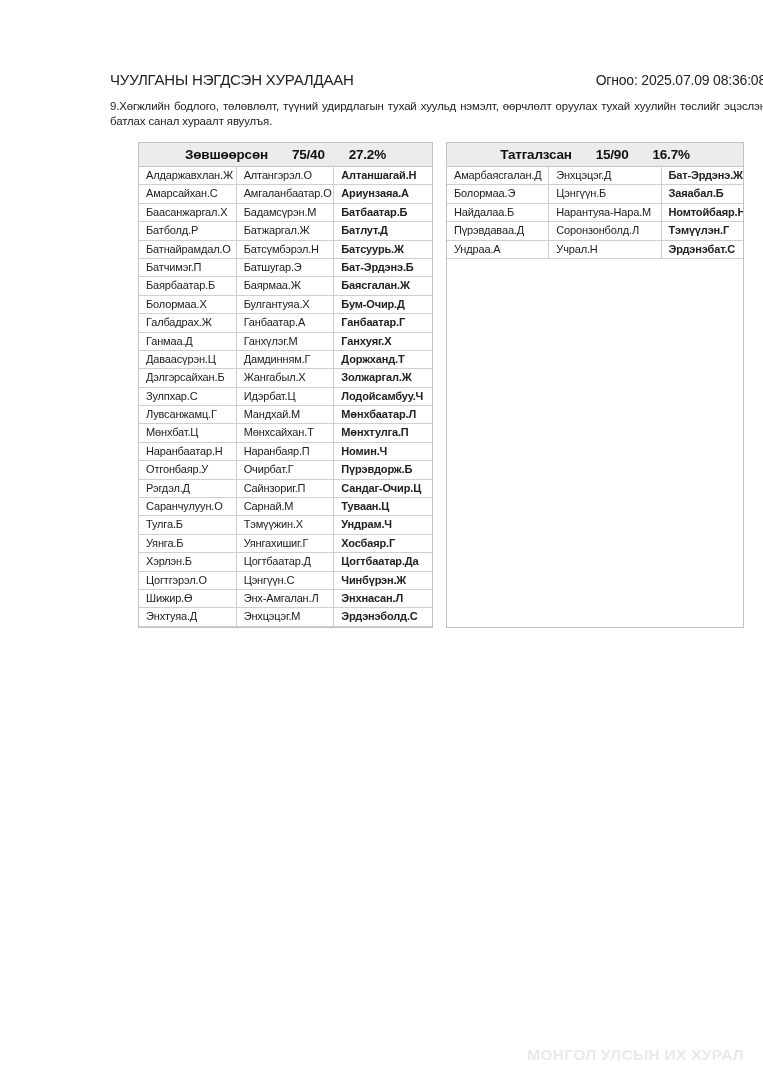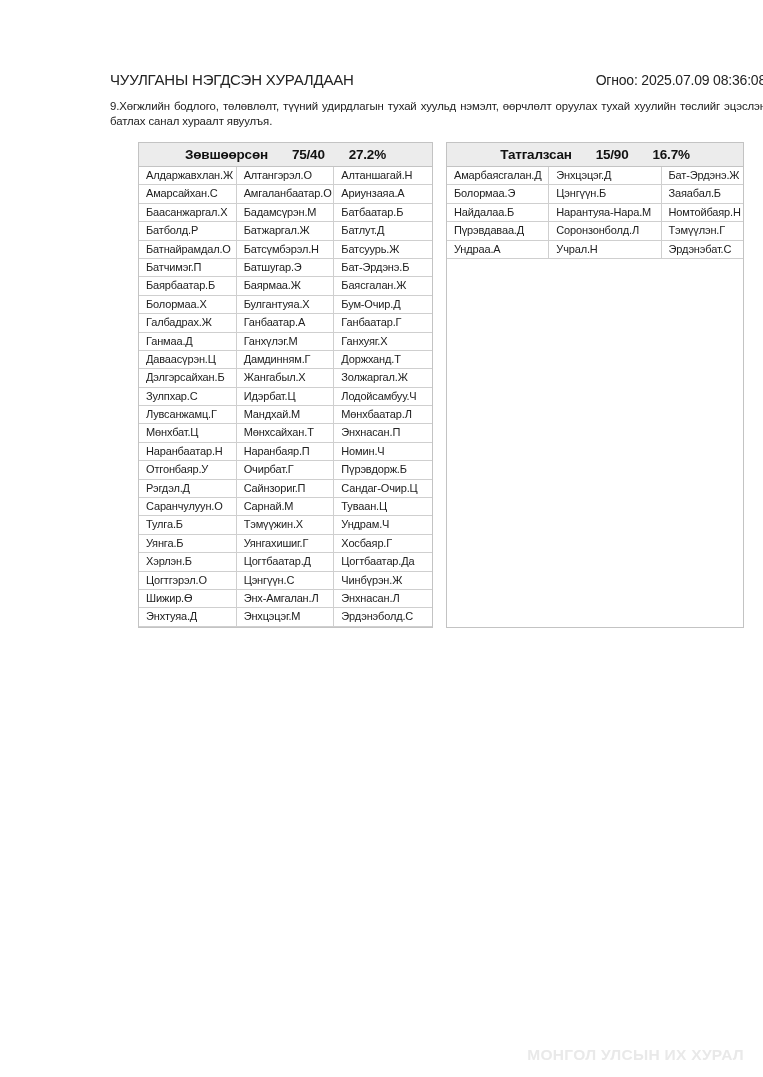--- a/index.html
+++ b/index.html
@@ -27,21 +27,21 @@
   }
   .grid{display:grid;}
   .grid-left{grid-template-columns:1fr 1fr 1fr;}
   .grid-right{grid-template-columns:103fr 113fr 82fr;}
   .cell{
     box-sizing:border-box;height:18.4px;line-height:17.4px;
     border-right:1px solid #cfcfcf;border-bottom:1px solid #cfcfcf;
     font-size:11px;color:#212121;letter-spacing:-0.15px;
     padding:0 0 0 7px;white-space:nowrap;overflow:hidden;
   }
-  .cell:nth-child(3n){border-right:none;}
+  .cell:nth-child(3n){border-right:none;font-weight:bold;}
   .watermark{
     position:absolute;right:19px;bottom:13px;
     font-size:15.5px;font-weight:bold;color:#e9e9e9;letter-spacing:0.3px;
     user-select:none;
   }
 </style>
 </head>
 <body>
 
 <div class="content">
@@ -99,21 +99,21 @@
           <div class="cell">Жангабыл.Х</div>
           <div class="cell">Золжаргал.Ж</div>
           <div class="cell">Зулпхар.С</div>
           <div class="cell">Идэрбат.Ц</div>
           <div class="cell">Лодойсамбуу.Ч</div>
           <div class="cell">Лувсанжамц.Г</div>
           <div class="cell">Мандхай.М</div>
           <div class="cell">Мөнхбаатар.Л</div>
           <div class="cell">Мөнхбат.Ц</div>
           <div class="cell">Мөнхсайхан.Т</div>
-          <div class="cell">Энхнасан.П</div>
+          <div class="cell">Мөнхтулга.П</div>
           <div class="cell">Наранбаатар.Н</div>
           <div class="cell">Наранбаяр.П</div>
           <div class="cell">Номин.Ч</div>
           <div class="cell">Отгонбаяр.У</div>
           <div class="cell">Очирбат.Г</div>
           <div class="cell">Пүрэвдорж.Б</div>
           <div class="cell">Рэгдэл.Д</div>
           <div class="cell">Сайнзориг.П</div>
           <div class="cell">Сандаг-Очир.Ц</div>
           <div class="cell">Саранчулуун.О</div>

